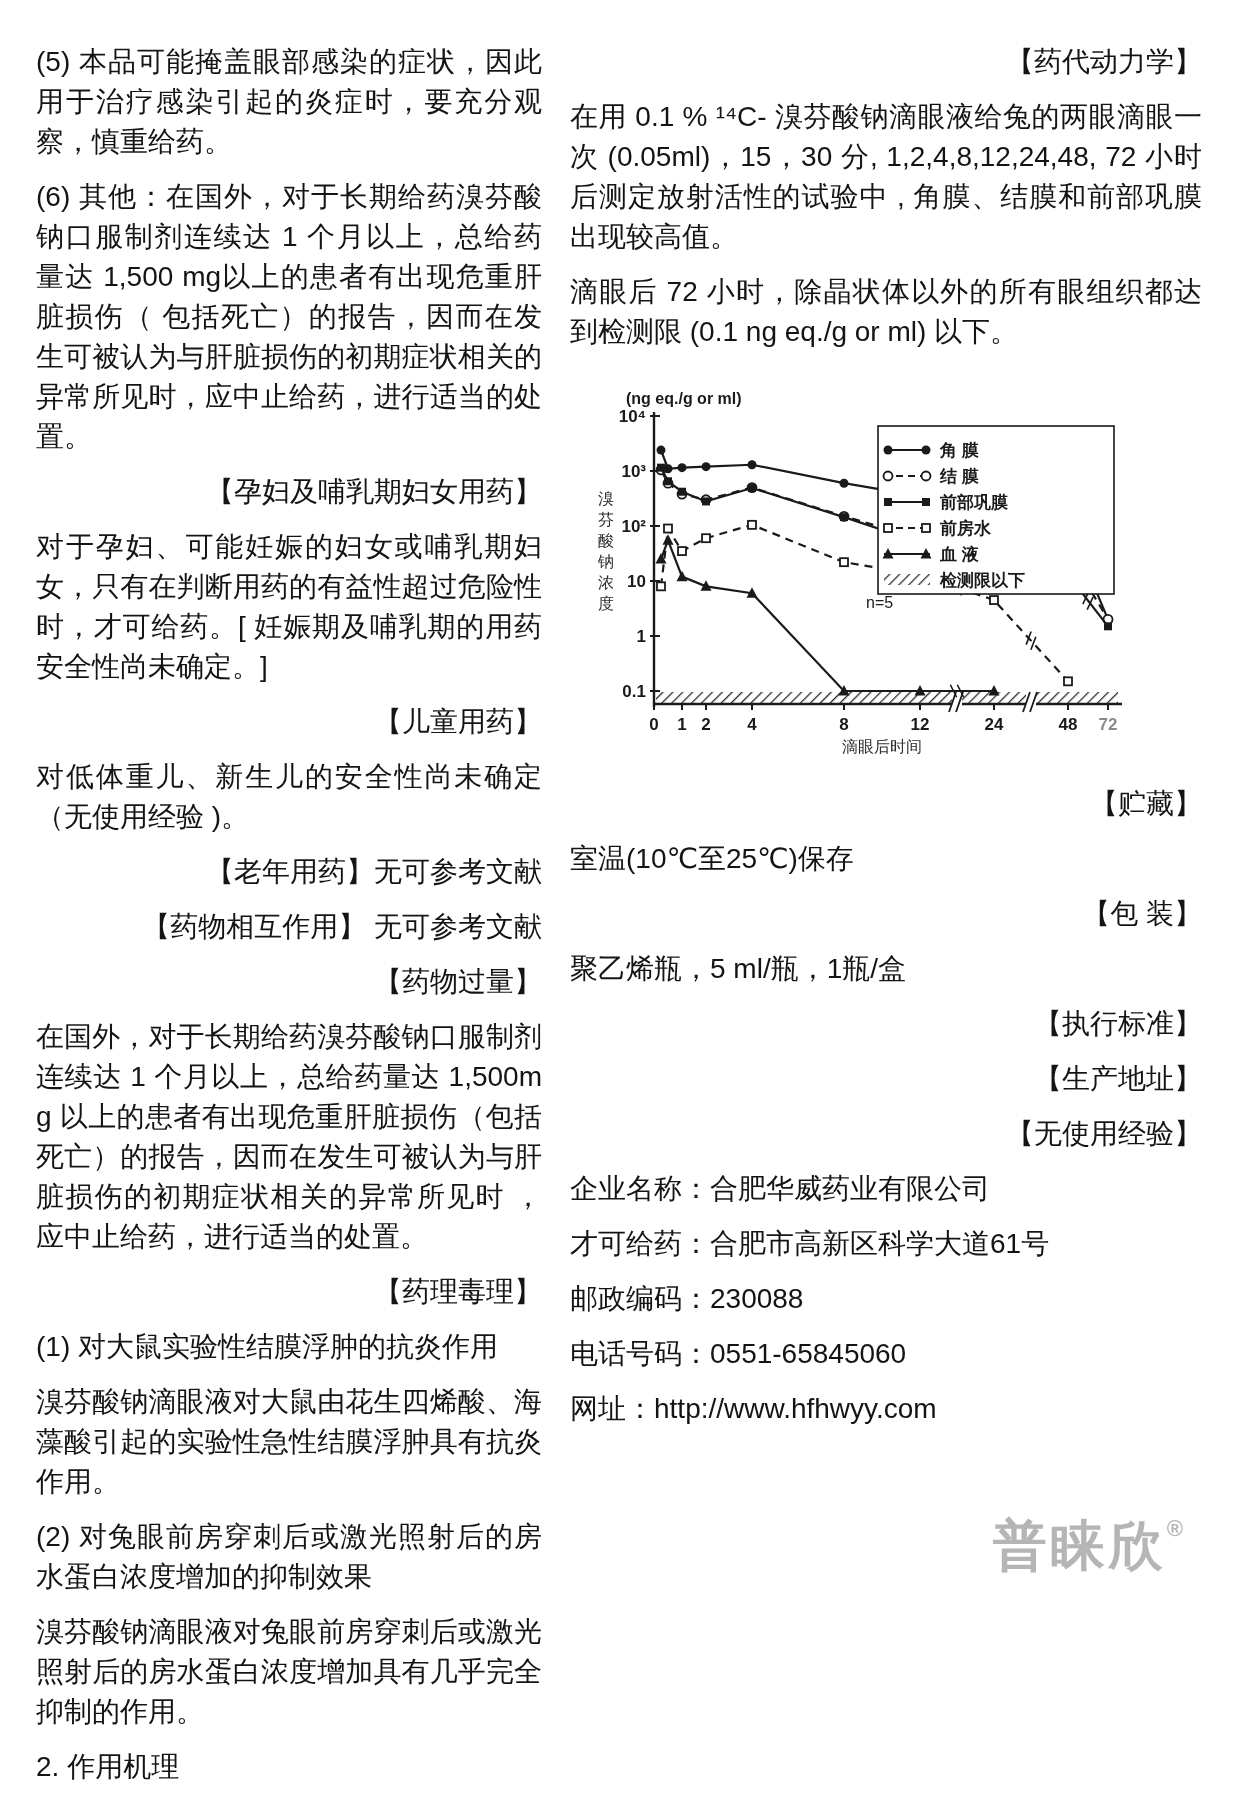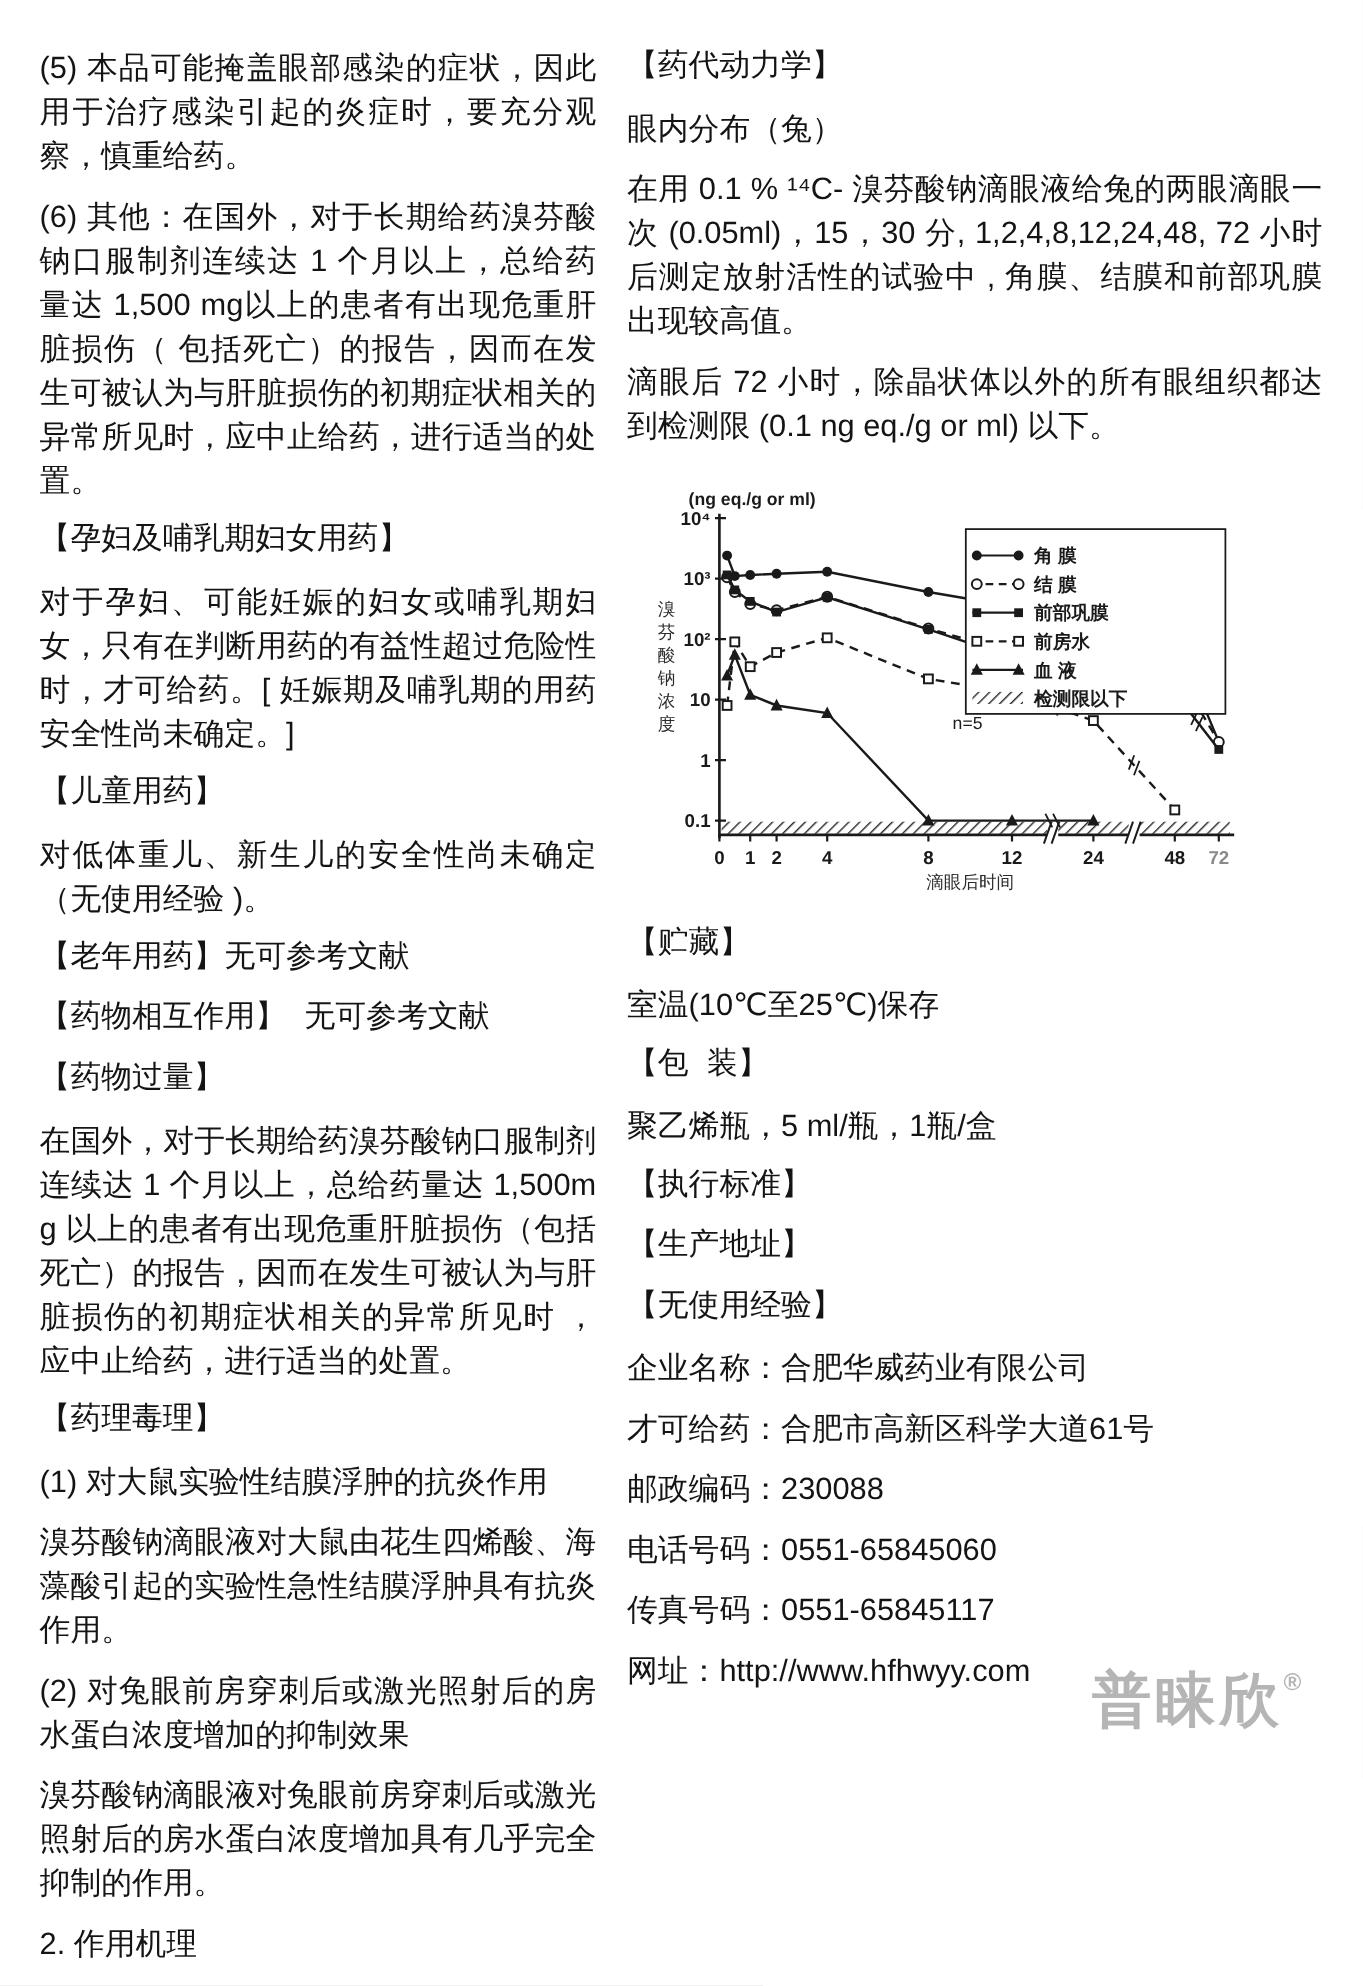--- a/index.html
+++ b/index.html
@@ -15,21 +15,21 @@
   .col{position:absolute;top:42px;}
   .col-left{left:36px;width:506px;}
   .col-right{left:570px;width:632px;}
   .para{
     font-size:28px;
     line-height:40px;
     text-align:justify;
     margin:0 0 15px 0;
     word-break:break-all;
   }
-  .para.heading{text-align:left;font-family:Liberation Mono, monospace;}
+  .para.heading{text-align:right;}
   figure.chartfig{margin:34px 0 26px 12px;padding:0;width:566px;}
   svg{display:block;}
   .brand{
     position:absolute;
     top:1518px;right:56px;
     font-size:54px;
     font-weight:bold;
     color:#b5b5b5;
     letter-spacing:4px;
     line-height:1;
@@ -57,21 +57,20 @@
       <div class="para body">(1) 对大鼠实验性结膜浮肿的抗炎作用</div>
       <div class="para body">溴芬酸钠滴眼液对大鼠由花生四烯酸、海藻酸引起的实验性急性结膜浮肿具有抗炎作用。</div>
       <div class="para body">(2) 对兔眼前房穿刺后或激光照射后的房水蛋白浓度增加的抑制效果</div>
       <div class="para body">溴芬酸钠滴眼液对兔眼前房穿刺后或激光照射后的房水蛋白浓度增加具有几乎完全抑制的作用。</div>
       <div class="para body">2. 作用机理</div>
     </div>
 
   <div class="col col-right">
     <div id="right-intro">
         <div class="para heading">【药代动力学】</div>
-        <div class="para body">眼内分布（兔）</div>
         <div class="para body">在用 0.1 % ¹⁴C- 溴芬酸钠滴眼液给兔的两眼滴眼一次 (0.05ml)，15，30 分, 1,2,4,8,12,24,48, 72 小时后测定放射活性的试验中 , 角膜、结膜和前部巩膜出现较高值。</div>
         <div class="para body">滴眼后 72 小时，除晶状体以外的所有眼组织都达到检测限 (0.1 ng eq./g or ml) 以下。</div>
       </div>
 
     <figure class="chartfig">
       <svg id="chart-svg" width="566" height="372" viewBox="0 0 566 372">
         <defs>
           <pattern id="hatch" width="7" height="7" patternUnits="userSpaceOnUse" patternTransform="rotate(45)">
             <rect width="7" height="7" fill="#ffffff"></rect>
             <line x1="0" y1="0" x2="0" y2="7" stroke="#2a2a2a" stroke-width="2.6"></line>
@@ -229,21 +228,20 @@
         <div class="para body">室温(10℃至25℃)保存</div>
         <div class="para heading">【包 装】</div>
         <div class="para body">聚乙烯瓶，5 ml/瓶，1瓶/盒</div>
         <div class="para heading">【执行标准】</div>
         <div class="para heading">【生产地址】</div>
         <div class="para heading">【无使用经验】</div>
         <div class="para body">企业名称：合肥华威药业有限公司</div>
         <div class="para body">才可给药：合肥市高新区科学大道61号</div>
         <div class="para body">邮政编码：230088</div>
         <div class="para body">电话号码：0551-65845060</div>
-        <div class="para body">传真号码：0551-65845117</div>
         <div class="para body">网址：http://www.hfhwyy.com</div>
       </div>
   </div>
 
   <div class="brand">
     <span>普睐欣</span><sup>®</sup>
   </div>
 
 </div>
 

